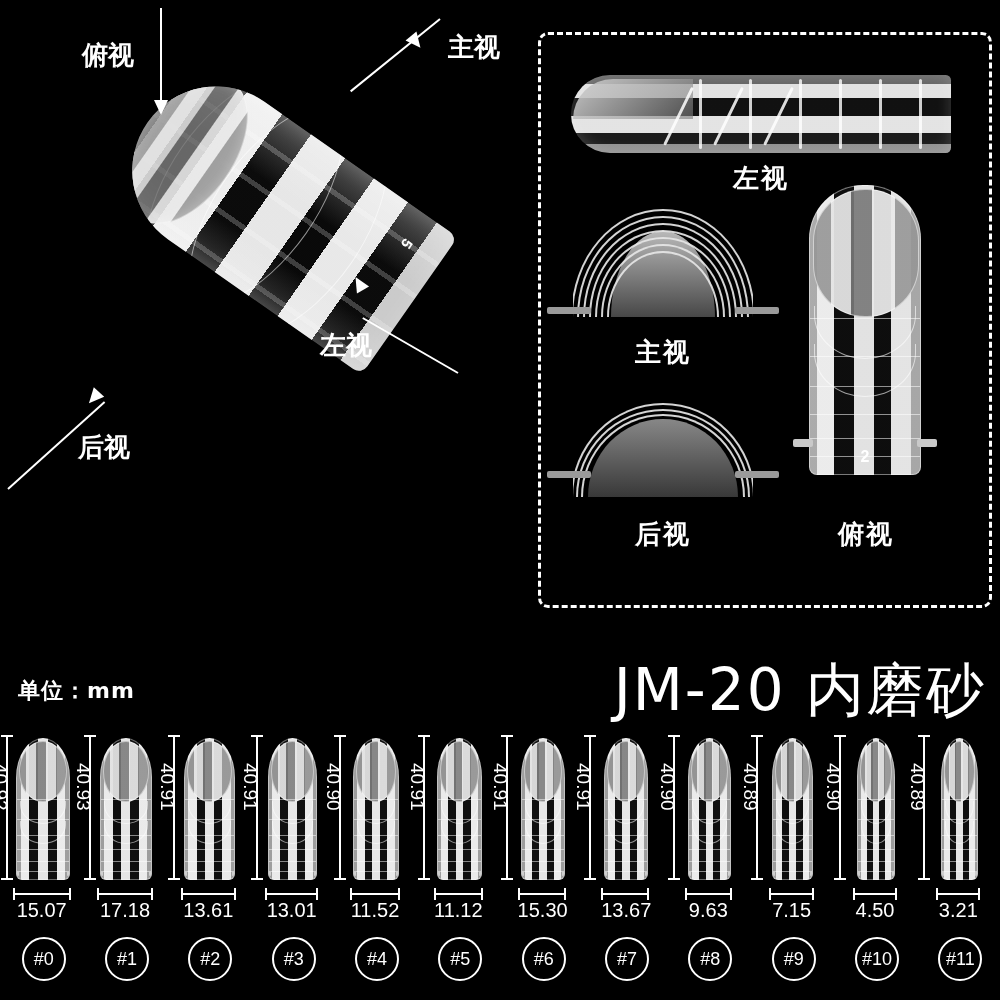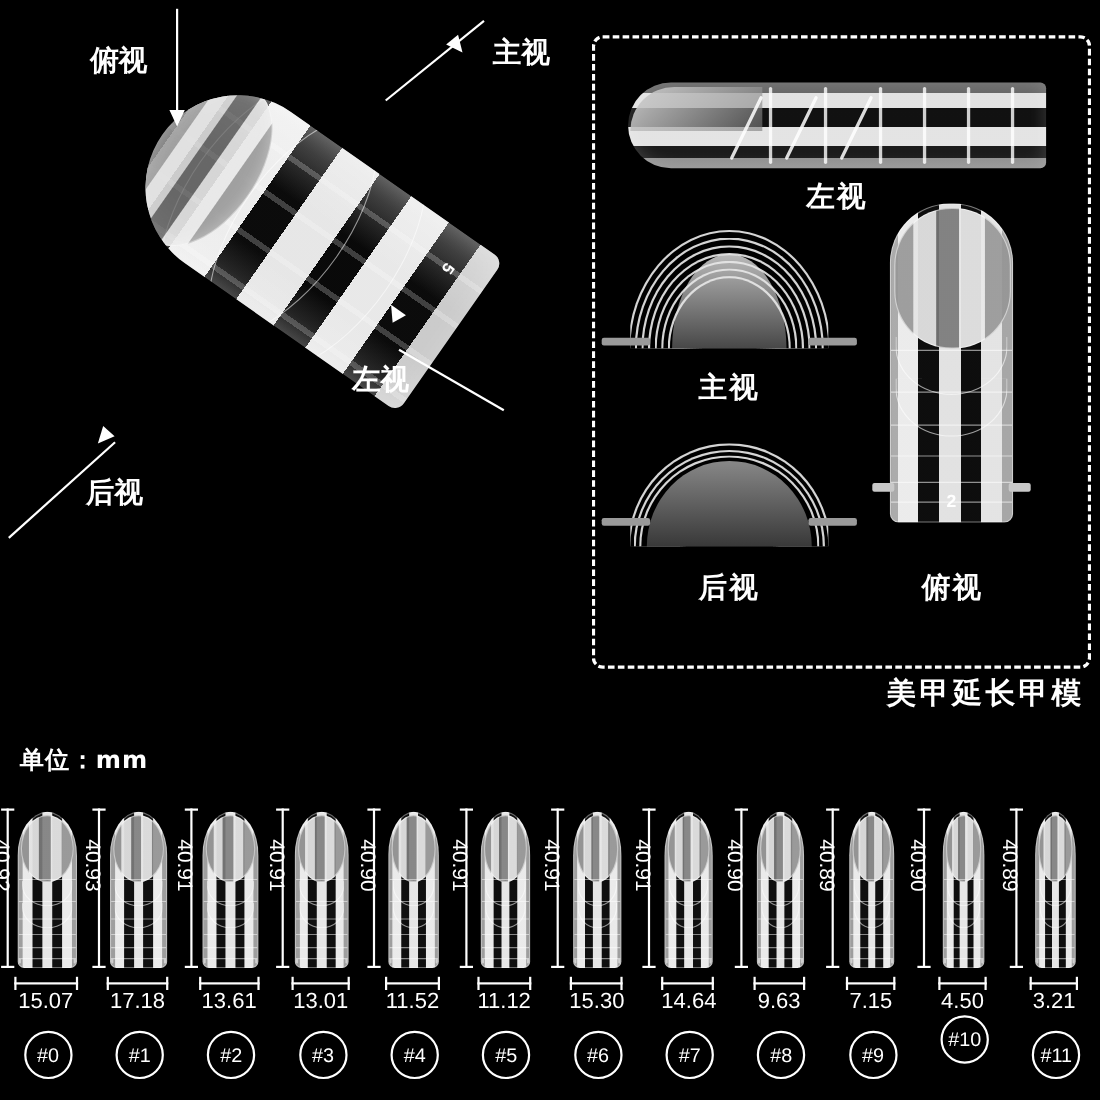--- a/index.html
+++ b/index.html
@@ -331,21 +331,21 @@
         <div class="tv-ring" style="top:252px;"></div>
         <div class="tv-ring" style="top:270px;"></div>
         <div class="tv-num">2</div>
       </div>
       <div class="tv-sidetab" style="left:-16px;"></div>
       <div class="tv-sidetab" style="right:-16px;"></div>
     </div>
     <div class="ortho-cap cn" style="left:242px;top:482px;width:166px;">俯视</div>
   </div>
 
-  <div class="abs lbl cn" id="brand-line">美甲延长甲模</div>
+  <div class="abs lbl cn" id="model-title">JM-20 内磨砂</div>
   <div class="abs lbl cn" id="unit-note">单位：mm</div>
 
   <div class="abs" id="size-chart">
       <div class="cell" style="left: 0px; width: 83.3333px;">
         <div class="form" style="width: 52px; height: 140px; left: 15.6667px;">
           <div class="cap"></div>
           <div class="uarc" style="top: 62px;"></div>
           <div class="uarc" style="top: 82px;"></div>
           <div class="ring" style="top: 60px;"></div>
           <div class="ring" style="top: 80px;"></div>
@@ -571,21 +571,21 @@
         <div class="h-dim" style="left: 6px; top: 0px; height: 145px;">
           <div class="vline" style="height: 145px;"></div>
           <div class="tick" style="top: 0px;"></div>
           <div class="tick" style="top: 143px;"></div>
           <div class="txt" style="top: 28px;">40.91</div>
         </div>
         <div class="w-dim" style="left: 17.9115px; top: 158px; width: 47.5103px;">
           <div class="hline" style="width: 47.5103px;"></div>
           <div class="tick" style="left: 0px;"></div>
           <div class="tick" style="left: 45.5103px;"></div>
-          <div class="txt">14.64</div>
+          <div class="txt">13.67</div>
         </div>
         <div class="sizebadge" style="left: 21.6667px; top: 202px;">#7</div>
       </div>
       <div class="cell" style="left: 666.667px; width: 83.3333px;">
         <div class="form" style="width: 40.4486px; height: 140px; left: 21.4424px;">
           <div class="cap"></div>
           <div class="uarc" style="top: 62px;"></div>
           <div class="uarc" style="top: 82px;"></div>
           <div class="ring" style="top: 60px;"></div>
           <div class="ring" style="top: 80px;"></div>
@@ -663,21 +663,21 @@
           <div class="tick" style="top: 0px;"></div>
           <div class="tick" style="top: 143px;"></div>
           <div class="txt" style="top: 28px;">40.90</div>
         </div>
         <div class="w-dim" style="left: 19.6667px; top: 158px; width: 44px;">
           <div class="hline" style="width: 44px;"></div>
           <div class="tick" style="left: 0px;"></div>
           <div class="tick" style="left: 42px;"></div>
           <div class="txt">4.50</div>
         </div>
-        <div class="sizebadge" style="left: 21.6667px; top: 188px;">#10</div>
+        <div class="sizebadge" style="left: 21.6667px; top: 202px;">#10</div>
       </div>
       <div class="cell" style="left: 916.667px; width: 83.3333px;">
         <div class="form" style="width: 34.9701px; height: 140px; left: 24.1816px;">
           <div class="cap"></div>
           <div class="uarc" style="top: 62px;"></div>
           <div class="uarc" style="top: 82px;"></div>
           <div class="ring" style="top: 60px;"></div>
           <div class="ring" style="top: 80px;"></div>
           <div class="ring" style="top: 96px;"></div>
           <div class="ring" style="top: 110px;"></div>

